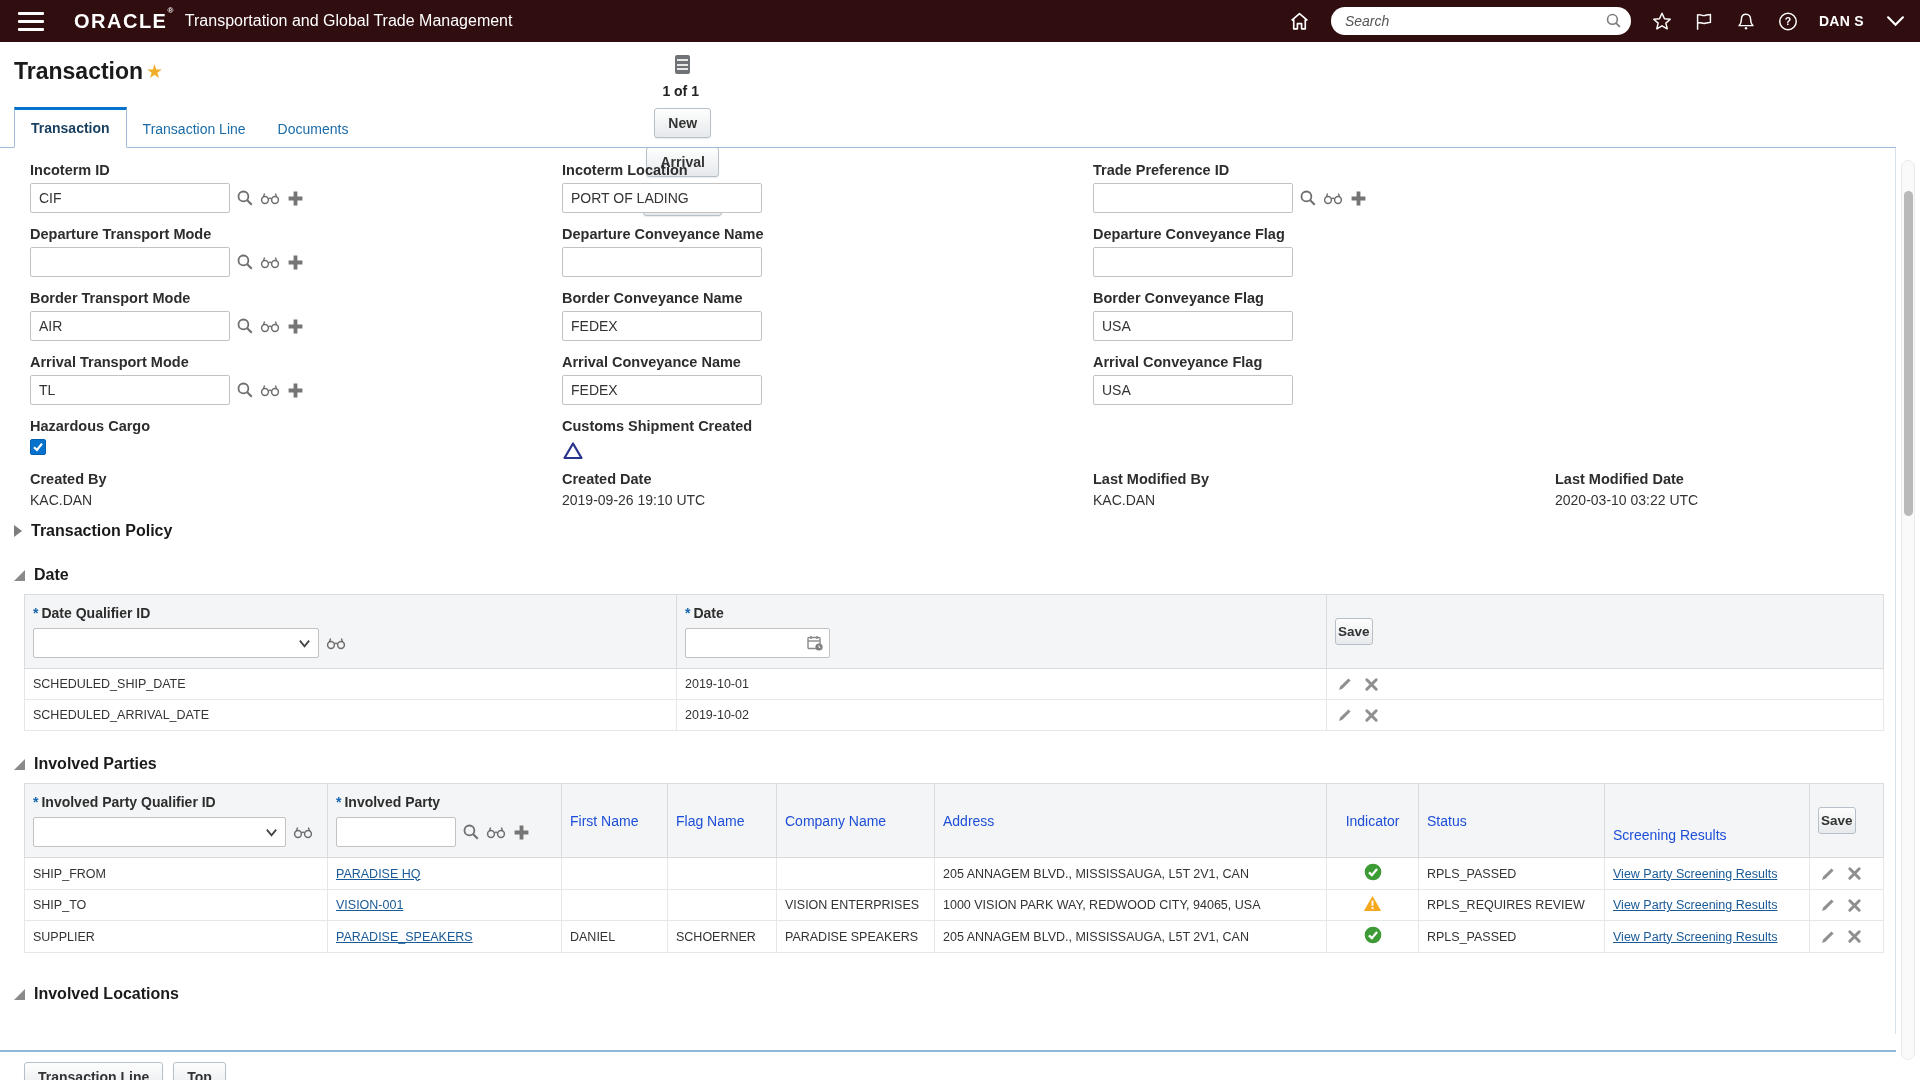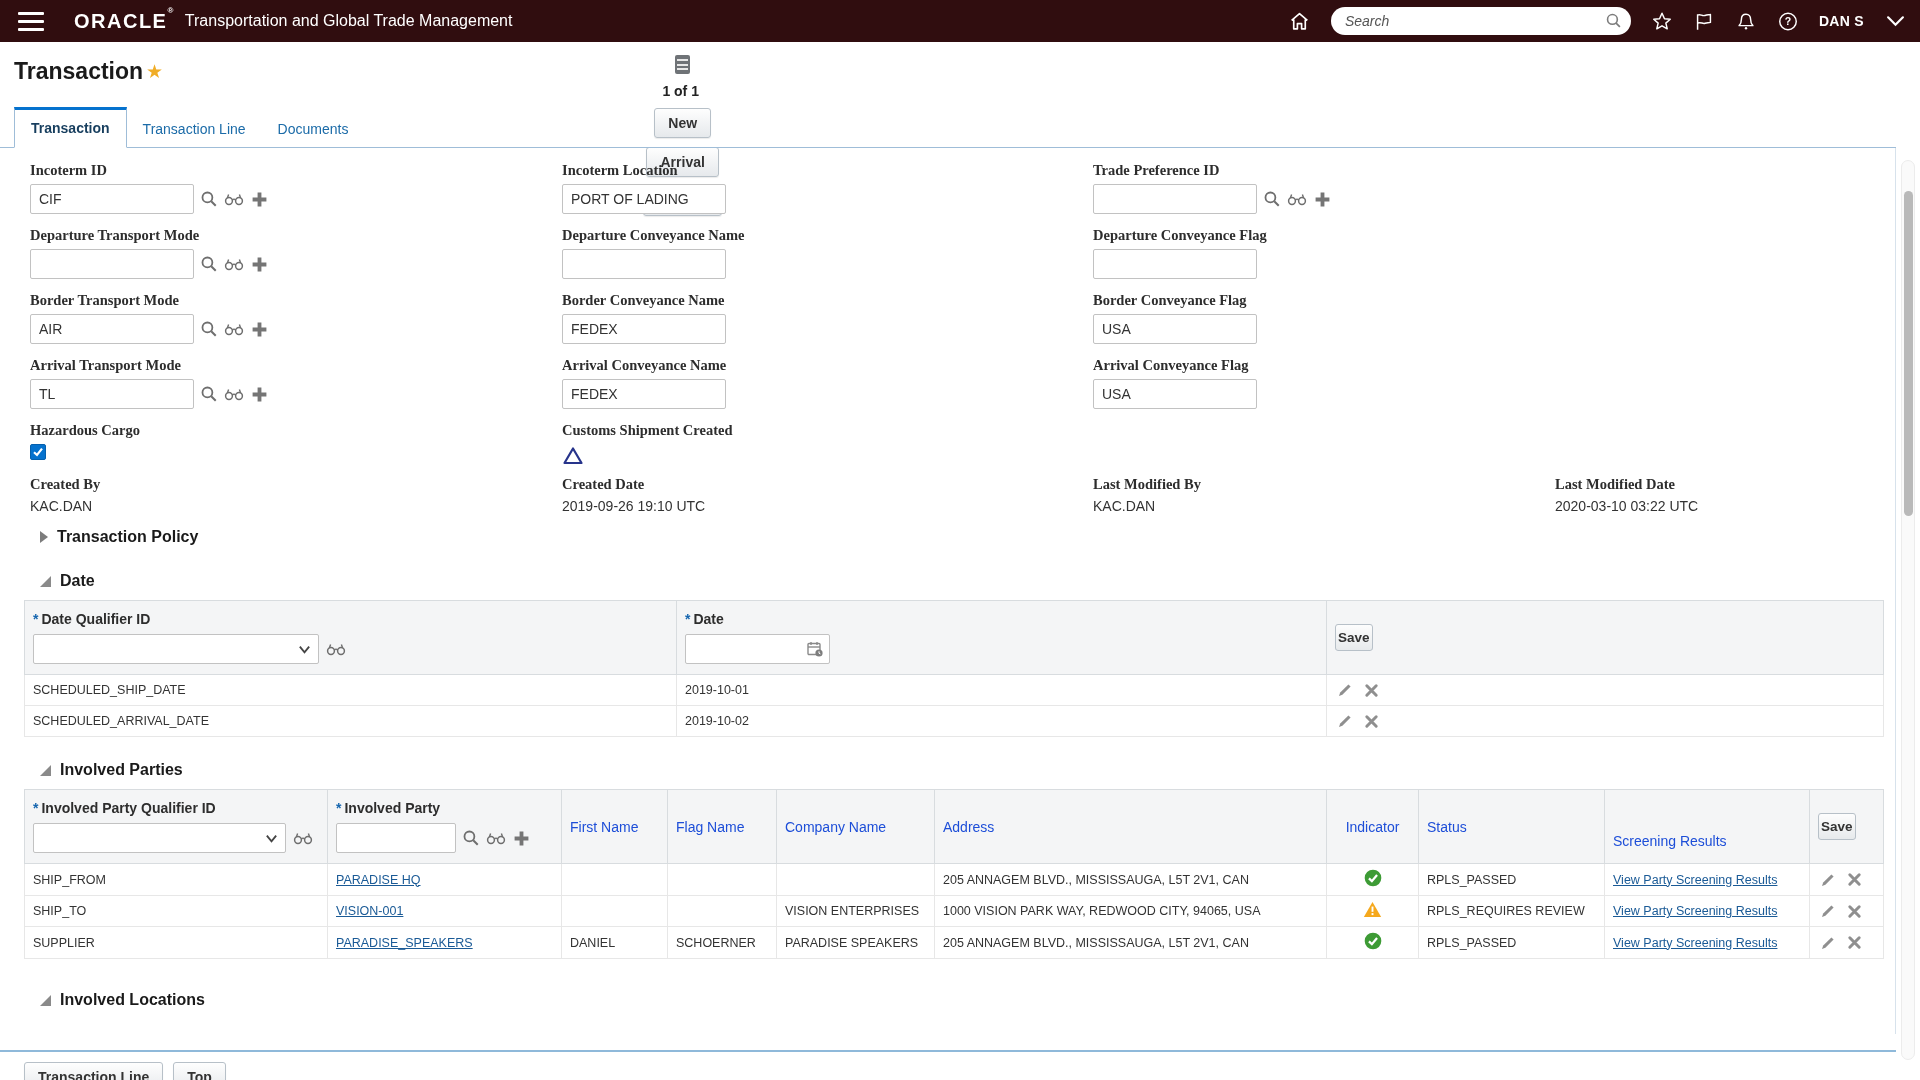--- a/index.html
+++ b/index.html
@@ -44,31 +44,31 @@
   .tab { position:relative; font-size:14px; padding:10px 16px 11px; cursor:pointer; color:#1b6ba8; z-index:2;}
   .tab.active { background:#fff; border:1px solid #9fbdd8; border-bottom:1px solid #fff;
     border-top:3px solid #0572ce; font-weight:bold; color:#173e5e; }
 
   
   .content { position:relative; margin:0 24px 0 0; min-height:886px;
     border-right:1px solid #d7e2ec; }
   .form-area { padding:14px 0 0 30px; }
   .fgrid { display:grid; grid-template-columns:532px 531px 1fr; margin-bottom:13px; }
   .fgrid4 { display:grid; grid-template-columns:532px 531px 462px 1fr; margin-bottom:10px; }
-  .field-label { font-size:14.5px; font-weight:bold; color:#2d2d2d; margin-bottom:5px;font-family:Liberation Serif, serif; }
+  .field-label { font-size:14.5px; font-weight:bold; color:#2d2d2d; margin-bottom:5px; }
   .field-row { display:flex; align-items:center; gap:5px; }
-  .tinput { width:164px; height:30px; border:1px solid #c2c2c2; border-radius:2px; padding:0 8px;
+  .tinput { width:200px; height:30px; border:1px solid #c2c2c2; border-radius:2px; padding:0 8px;
     font-size:14px; color:#333; font-family:"Liberation Sans",sans-serif; background:#fff;}
   .icon-btn { width:20px; height:20px; display:inline-flex; align-items:center; justify-content:center; cursor:pointer;}
   .plain-val { font-size:14px; color:#333; margin-top:3px; }
   .checkbox { width:16px; height:16px; background:#0572ce; border:1px solid #0560ad; border-radius:2px;
     display:flex; align-items:center; justify-content:center; margin-top:2px; cursor:pointer;}
 
   
-  .section-hdr { display:flex; align-items:center; gap:9px; padding-left:40px; margin:20px 0 10px; cursor:pointer;}
+  .section-hdr { display:flex; align-items:center; gap:9px; padding-left:14px; margin:20px 0 10px; cursor:pointer;}
   .section-hdr .txt { font-size:16px; font-weight:bold; color:#1a1a1a; }
   .tri-collapsed { width:0; height:0; border-top:6px solid transparent; border-bottom:6px solid transparent;
     border-left:8px solid #7c7c7c; }
   .tri-expanded { width:0; height:0; border-left:11px solid transparent; border-bottom:11px solid #8a8a8a; }
 
   
   table { border-collapse:collapse; table-layout:fixed; margin-left:24px; }
   th, td { border:1px solid #dfe2e5; font-size:12.5px; color:#333; text-align:left; overflow:hidden; white-space:nowrap;}
   thead th { background:#f4f5f6; border-color:#d8dcdf; padding:10px 8px 10px; vertical-align:top; }
   tbody td { padding:5px 8px; height:29px; background:#fff; border-color:#e7e7e7;}

